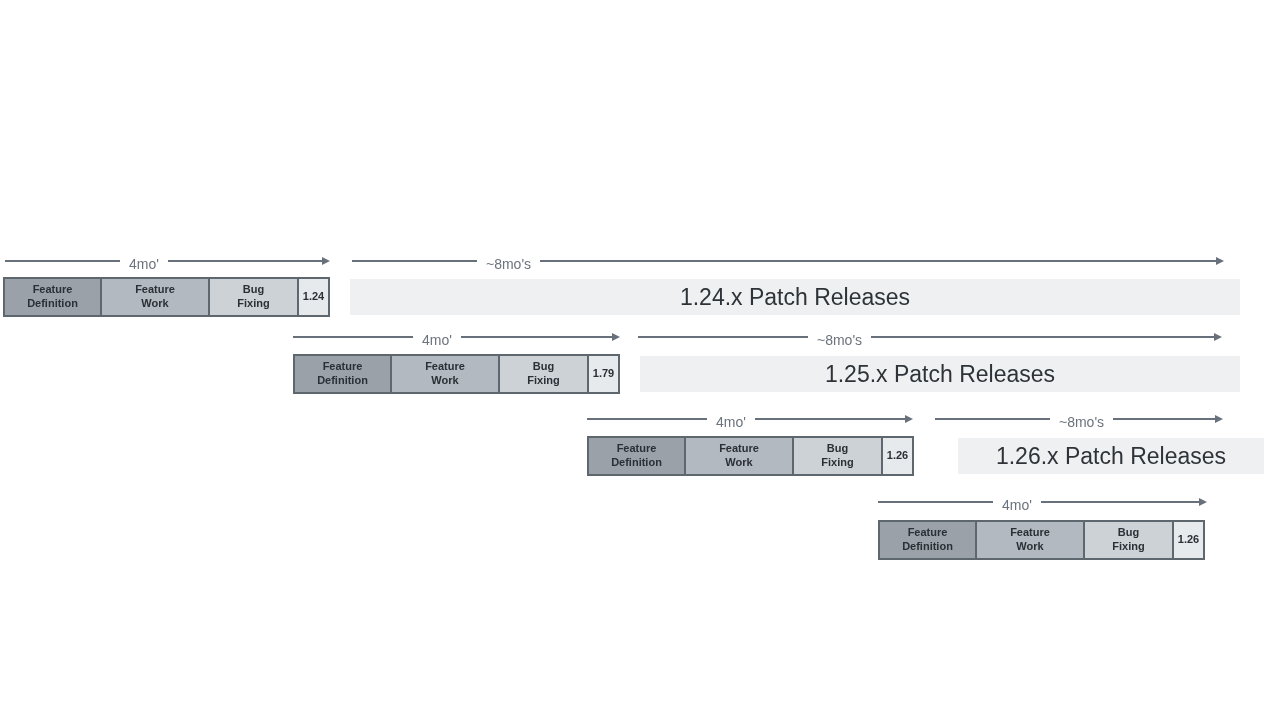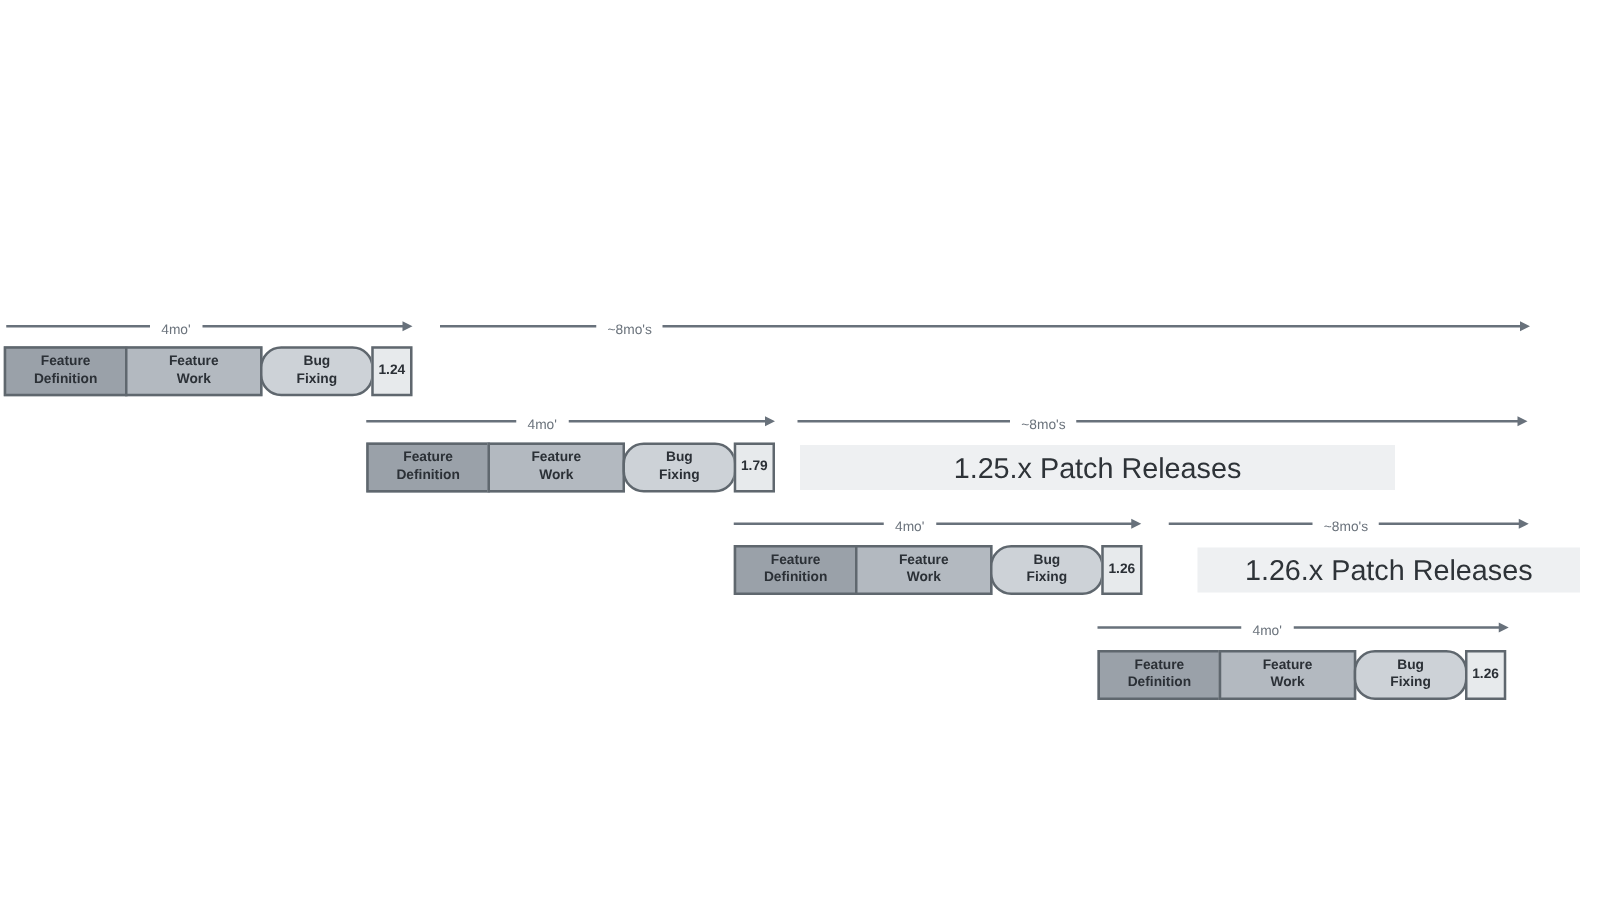--- a/index.html
+++ b/index.html
@@ -30,21 +30,21 @@
     justify-content: center;
     text-align: center;
     font-size: 11px;
     line-height: 1.25;
     color: var(--box-text);
     white-space: pre-line;
   }
   .pbox + .pbox { margin-left: -2px; }
   .pbox.def  { width: 99px;  background: var(--phase-definition); }
   .pbox.work { width: 110px; background: var(--phase-work); }
-  .pbox.bug  { width: 91px;  background: var(--phase-bug); border-radius: 17px; }
+  .pbox.bug  { width: 91px;  background: var(--phase-bug); }
   .pbox.ver  { width: 33px;  background: var(--version-box); }
   
   .pbar {
     position: absolute;
     height: 36px;
     background: var(--patch-bar);
     display: flex;
     align-items: center;
     justify-content: center;
     font-size: 23px;
@@ -57,21 +57,21 @@
     height: 16px;
     display: flex;
     align-items: center;
   }
   .seg {
     border-top: 2px solid var(--arrow);
     height: 0;
   }
   .seg.grow { flex: 1; }
   .albl {
-    font-size: 11px;
+    font-size: 14px;
     color: var(--arrow-label-text);
     padding: 0 9px;
     transform: translateY(3px);
     white-space: nowrap;
   }
   .ah {
     width: 0;
     height: 0;
     border-left: 8px solid var(--arrow);
     border-top: 4px solid transparent;
@@ -98,20 +98,21 @@
   </div>
   <div class="phases" style="left:3px; top:277px;">
     <div class="pbox def">Feature
 Definition</div>
     <div class="pbox work">Feature
 Work</div>
     <div class="pbox bug">Bug
 Fixing</div>
     <div class="pbox ver">1.24</div>
   </div>
+  <div class="pbar" style="left:350px; top:279px; width:890px;">1.24.x Patch Releases</div>
 
   <div class="arrow" style="left:293px; top:329px; width:327px;">
     <div class="seg" style="width:120px;"></div>
     <span class="albl">4mo'</span>
     <div class="seg grow"></div>
     <div class="ah"></div>
   </div>
   <div class="arrow" style="left:638px; top:329px; width:584px;">
     <div class="seg" style="width:170px;"></div>
     <span class="albl">~8mo's</span>
@@ -120,21 +121,21 @@
   </div>
   <div class="phases" style="left:293px; top:354px;">
     <div class="pbox def">Feature
 Definition</div>
     <div class="pbox work">Feature
 Work</div>
     <div class="pbox bug">Bug
 Fixing</div>
     <div class="pbox ver">1.79</div>
   </div>
-  <div class="pbar" style="left:640px; top:356px; width:476px;">1.25.x Patch Releases</div>
+  <div class="pbar" style="left:640px; top:356px; width:600px;">1.25.x Patch Releases</div>
 
   <div class="arrow" style="left:587px; top:411px; width:326px;">
     <div class="seg" style="width:120px;"></div>
     <span class="albl">4mo'</span>
     <div class="seg grow"></div>
     <div class="ah"></div>
   </div>
   <div class="arrow" style="left:935px; top:411px; width:288px;">
     <div class="seg" style="width:115px;"></div>
     <span class="albl">~8mo's</span>

